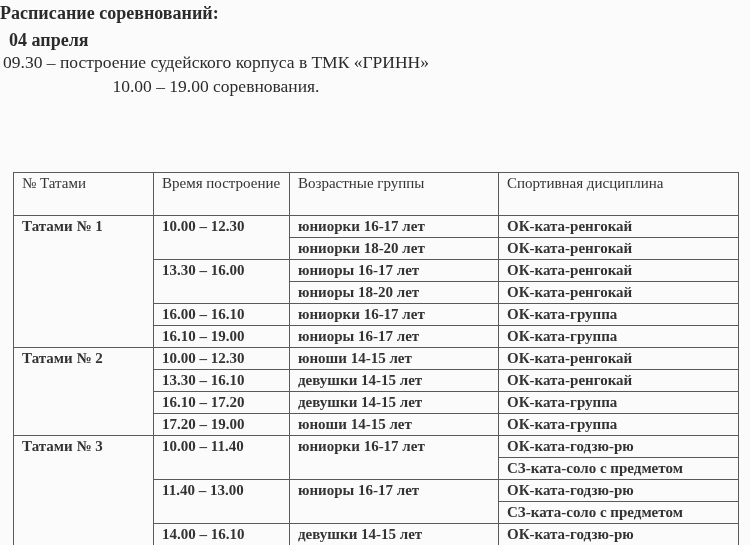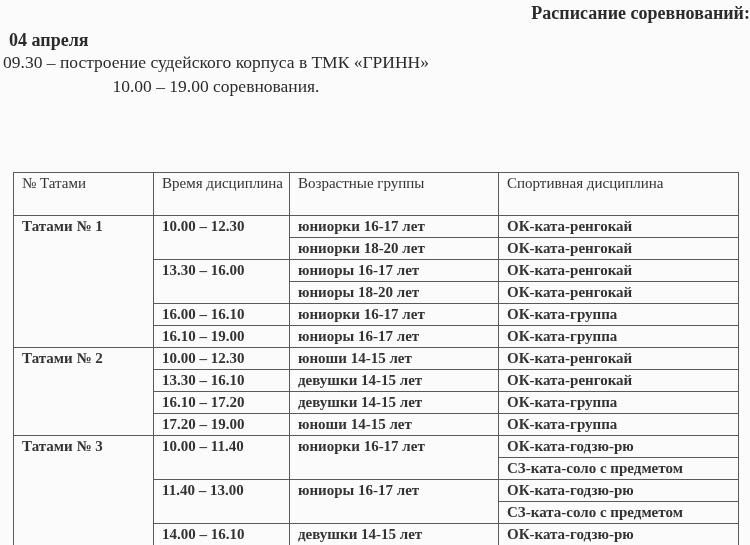--- a/index.html
+++ b/index.html
@@ -5,21 +5,21 @@
   html, body { margin: 0; padding: 0; }
   body {
     width: 750px; height: 545px; overflow: hidden;
     background: #fbfbfb;
     font-family: "Liberation Serif", "DejaVu Serif", serif;
     color: #2b2b2b;
     position: relative;
   }
   .title {
     position: absolute; left: 0; width: 750px; top: 2px;
-    text-align: right; font-weight: bold; font-size: 18px; line-height: 22px;
+    text-align: left; font-weight: bold; font-size: 18px; line-height: 22px;
   }
   .date {
     position: absolute; left: 9px; top: 29px;
     font-weight: bold; font-size: 18px; line-height: 22px;
   }
   .info-lines {
     position: absolute; left: 3px; top: 51px;
     font-size: 17.5px; line-height: 23.5px; text-align: center;
   }
   table.schedule {
@@ -54,21 +54,21 @@
 <table class="schedule">
   <colgroup>
       <col class="c1">
       <col class="c2">
       <col class="c3">
       <col class="c4">
     </colgroup>
   <thead>
     <tr>
       <th>№ Татами</th>
-      <th>Время дисциплина</th>
+      <th>Время построение</th>
       <th>Возрастные группы</th>
       <th>Спортивная дисциплина</th>
     </tr>
   </thead>
   <tbody id="schedule-body">
       <tr>
         <td rowspan="6">Татами № 1</td>
         <td rowspan="2">10.00 – 12.30</td>
         <td rowspan="1">юниорки 16-17 лет</td>
         <td>ОК-ката-ренгокай</td>

